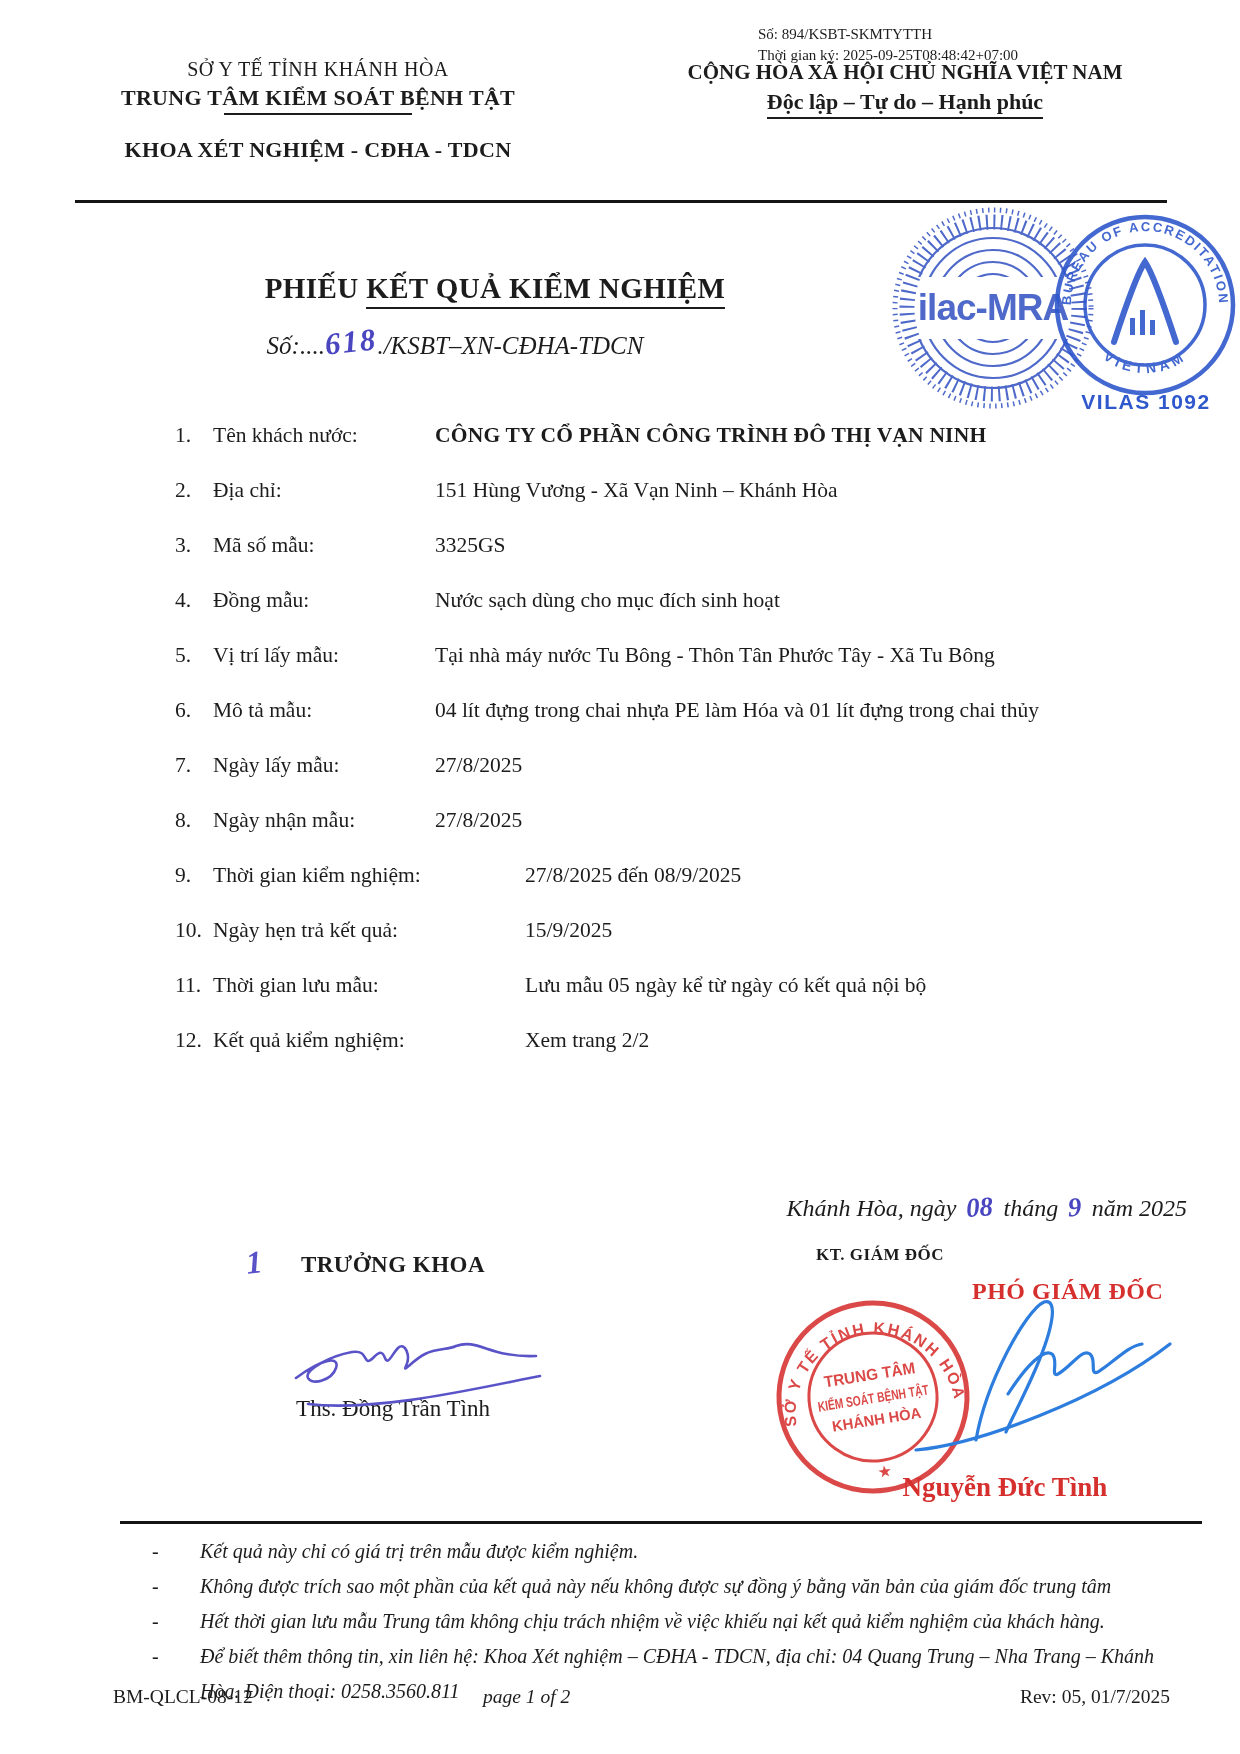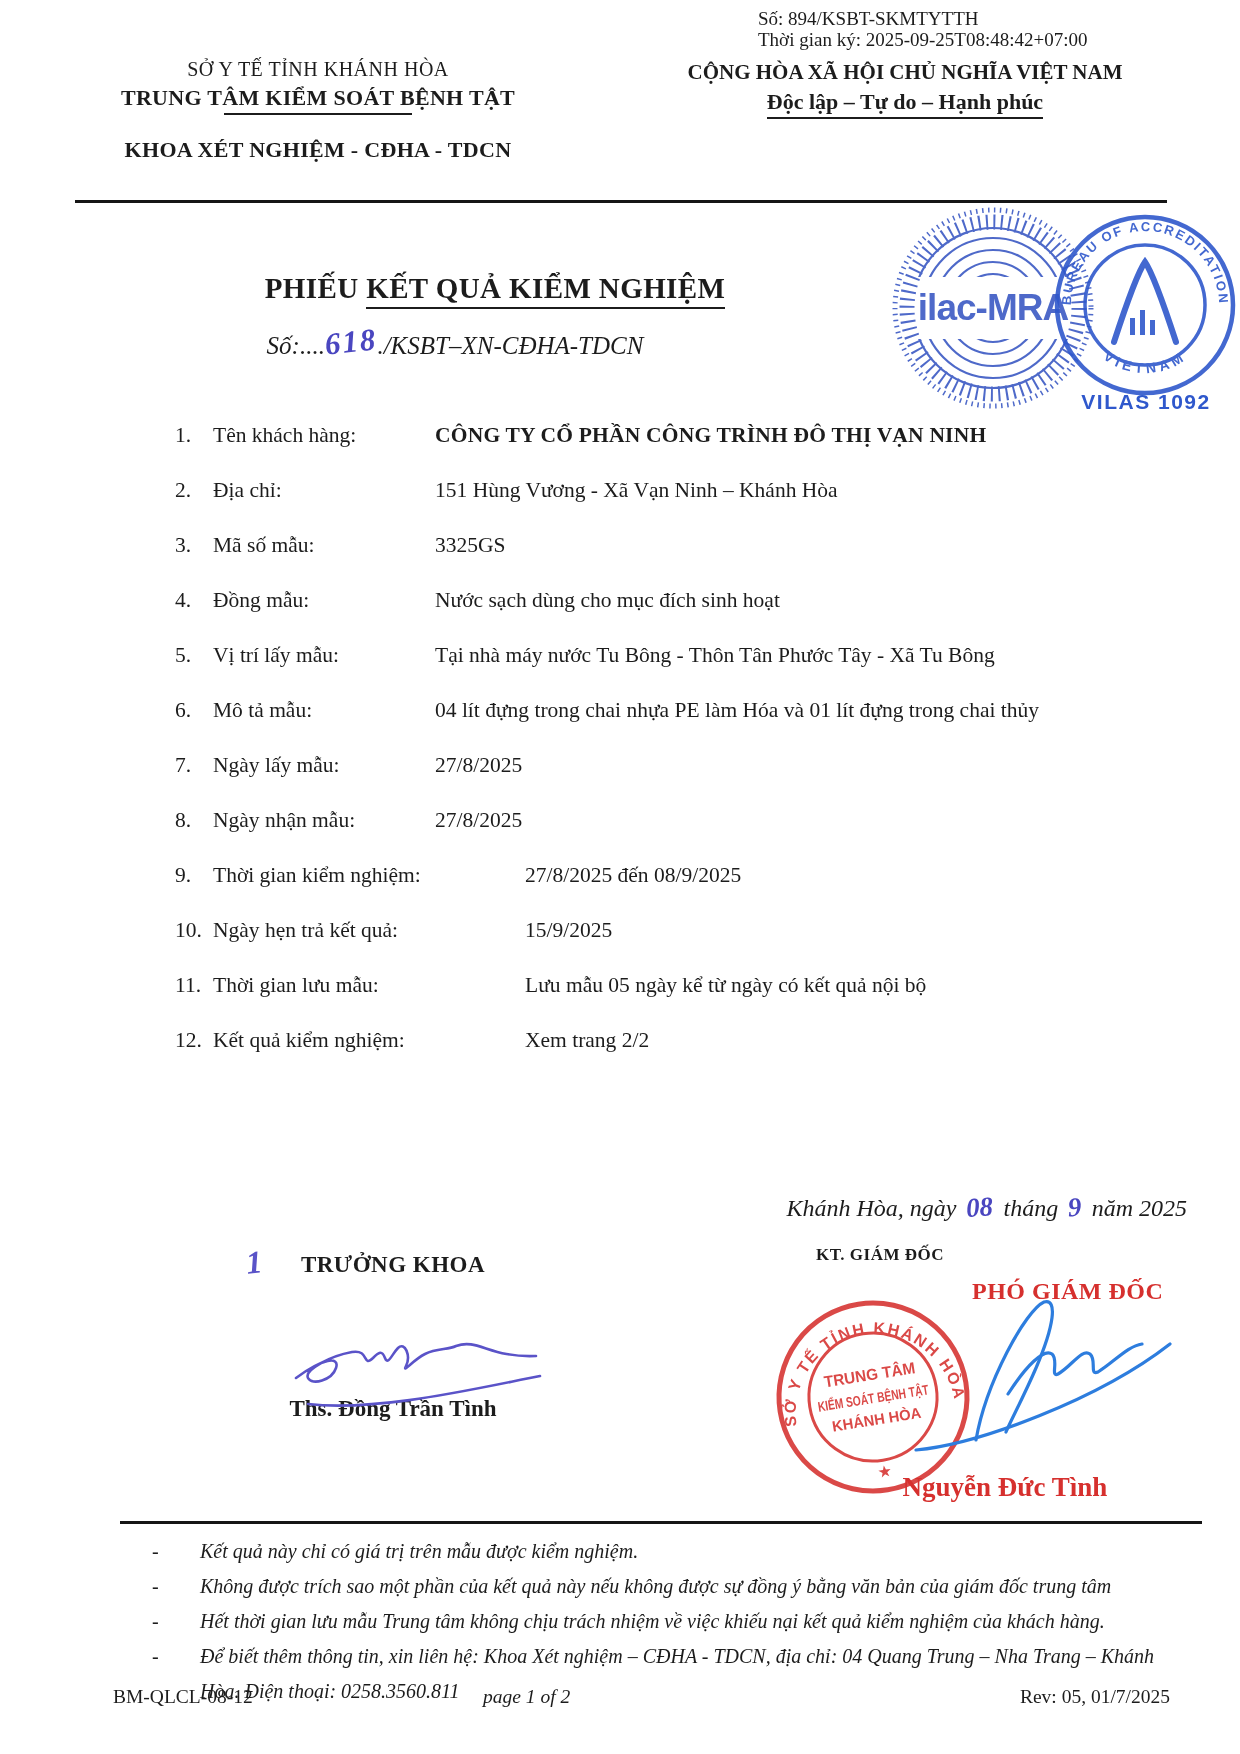--- a/index.html
+++ b/index.html
@@ -3,21 +3,21 @@
 <meta charset="utf-8">
 <style>
   * { margin:0; padding:0; box-sizing:border-box; }
   html,body { background:#e8e8e8; }
   .page {
     position:relative; width:1240px; height:1754px; margin:0 auto;
     background:#ffffff; overflow:hidden; color:#1c1c1c;
     font-family:"Liberation Serif", serif;
   }
   
-  .esign { position:absolute; left:758px; top:8px; font-size:19px; line-height:21px; }
+  .esign { position:absolute; left:758px; top:24px; font-size:15px; line-height:21px; }
   
   .hdr-left { position:absolute; left:48px; top:58px; width:540px; text-align:center; }
   .hdr-left .l1 { font-size:20px; letter-spacing:.5px; }
   .hdr-left .l2 { font-size:22px; font-weight:bold; margin-top:4px; letter-spacing:.3px; }
   .hdr-left .uline { width:188px; border-top:2px solid #1c1c1c; margin:2px auto 0; }
   .hdr-left .l3 { font-size:22px; font-weight:bold; margin-top:22px; letter-spacing:.3px; }
   .hdr-right { position:absolute; left:625px; top:60px; width:560px; text-align:center; }
   .hdr-right .l1 { font-size:21px; font-weight:bold; }
   .hdr-right .l2 { font-size:22px; font-weight:bold; margin-top:4px; display:inline-block;
                    border-bottom:2.5px solid #1c1c1c; padding-bottom:2px; }
@@ -48,21 +48,21 @@
   .row .val { flex:1; }
   .v-bold { font-weight:bold; letter-spacing:.2px; }
   .val .line2 { text-align:center; margin-right:120px; }
   
   .dateline { position:absolute; right:53px; top:1192px; font-size:24px; font-style:italic; z-index:1; }
   .hand.dm { font-size:27px; transform:rotate(-4deg); margin:0 4px; }
   .sig-left { position:absolute; left:228px; top:1252px; width:330px; text-align:center; }
   .sig-left .role { font-size:23px; font-weight:bold; letter-spacing:.5px; }
   .sig-left .mark { position:absolute; left:18px; top:-8px; font-size:32px; color:#5a53c8;
                     font-style:italic; font-weight:bold; transform:rotate(-6deg); }
-  .sig-left .name { margin-top:118px; font-size:23px; font-weight:bold; }
+  .sig-left .name { margin-top:118px; font-size:23px; font-weight:normal; }
   .sig-right { position:absolute; left:735px; top:1245px; width:290px; text-align:center; }
   .sig-right .role1 { font-size:17px; font-weight:bold; letter-spacing:.5px; }
   .role2 { position:absolute; left:972px; top:1278px; font-size:24px; font-weight:bold;
            color:#d6302e; letter-spacing:.5px; z-index:3; }
   .sig-name-r { position:absolute; left:830px; top:1472px; width:350px; text-align:center;
                 font-size:27px; font-weight:bold; color:#d6302e; z-index:3; }
   .sigsvg { position:absolute; z-index:4; }
   .sig-l-svg { left:278px; top:1316px; }
   .sig-r-svg { left:858px; top:1282px; }
   
@@ -152,21 +152,21 @@
       <rect x="80" y="108" width="5" height="17"></rect>
       <rect x="90" y="100" width="5" height="25"></rect>
       <rect x="100" y="110" width="5" height="15"></rect>
     </g>
   </svg>
   <div class="vilas">VILAS 1092</div>
 
   <div class="fields">
     <div class="row">
       <span class="no">1.</span>
-      <span class="lab">Tên khách hàng:</span>
+      <span class="lab">Tên khách nước:</span>
       <span class="val v-bold">CÔNG TY CỔ PHẦN CÔNG TRÌNH ĐÔ THỊ VẠN NINH</span>
     </div>
     <div class="row">
       <span class="no">2.</span>
       <span class="lab">Địa chỉ:</span>
       <span class="val">151 Hùng Vương - Xã Vạn Ninh – Khánh Hòa</span>
     </div>
     <div class="row">
       <span class="no">3.</span>
       <span class="lab">Mã số mẫu:</span>

